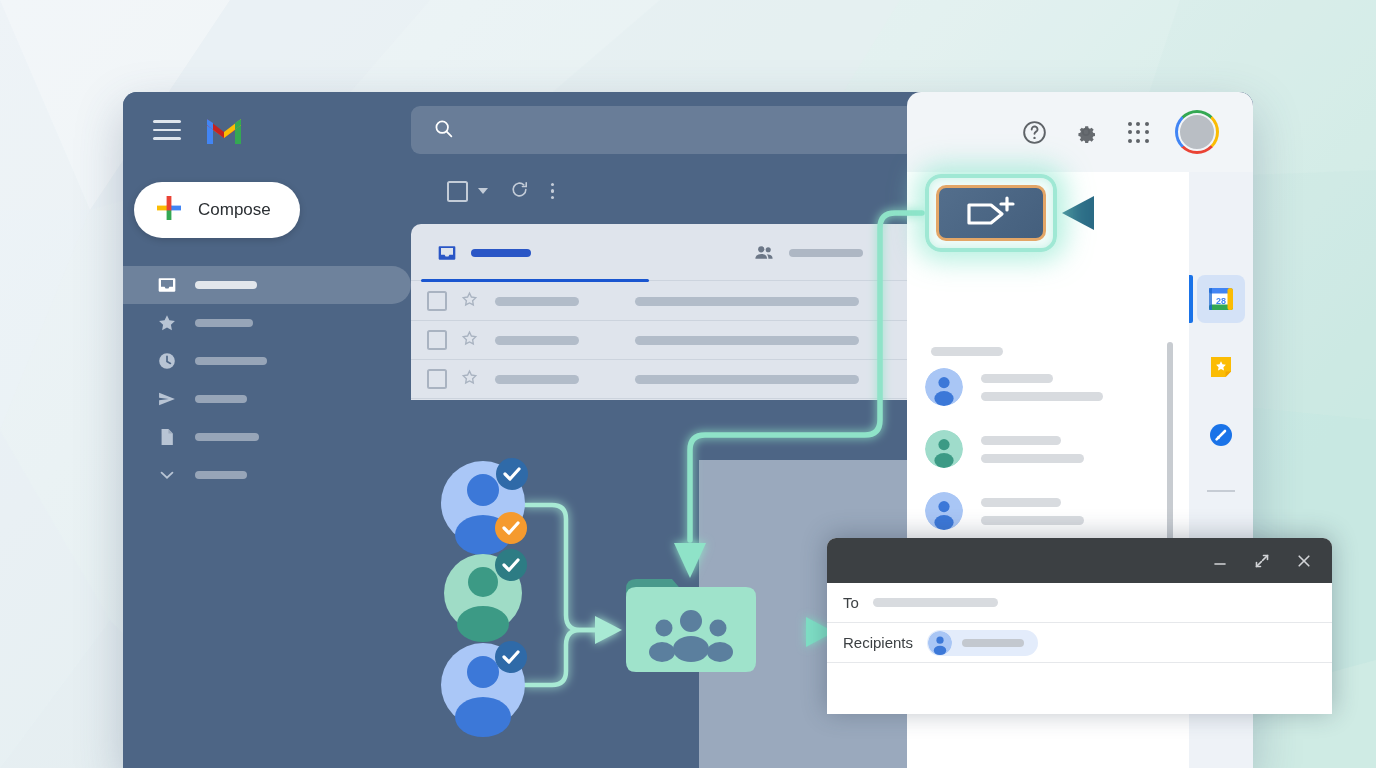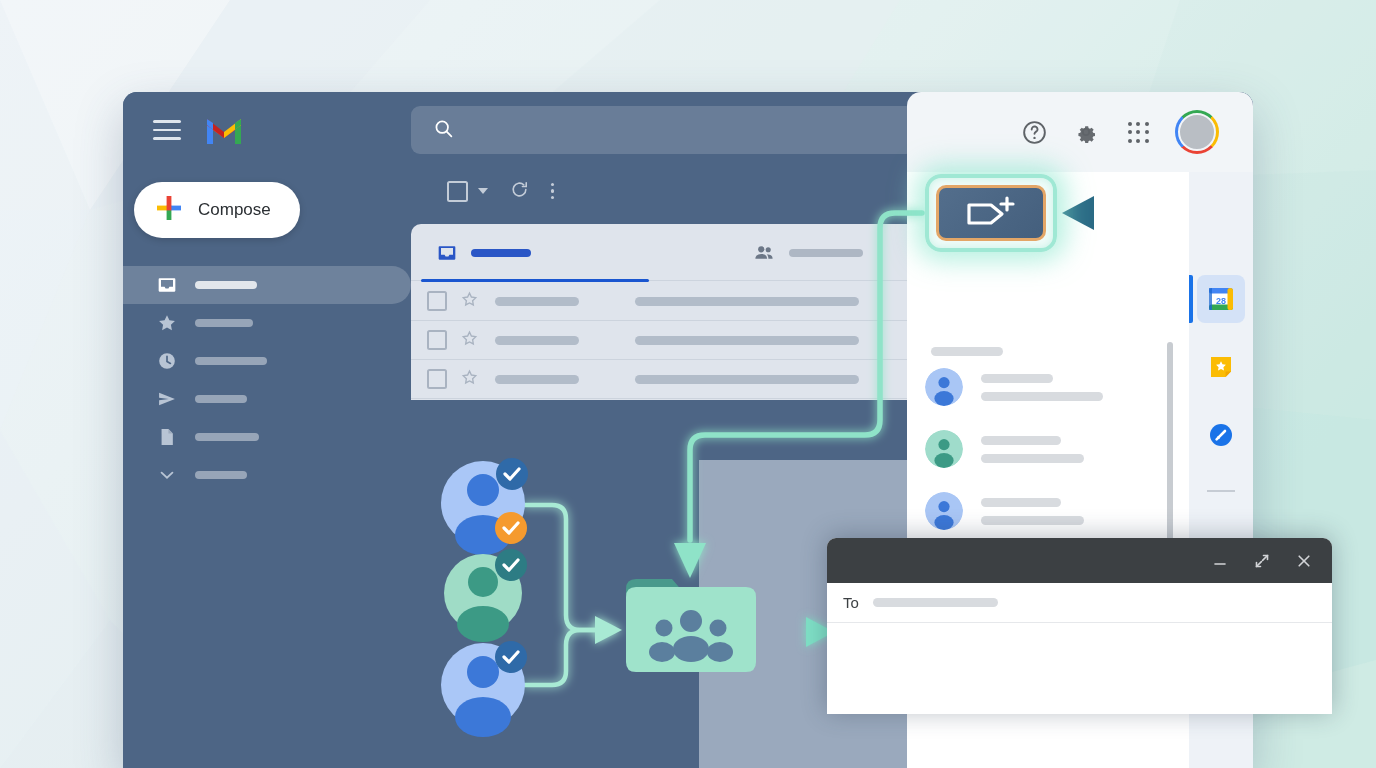--- a/index.html
+++ b/index.html
@@ -630,13 +630,26 @@
           <line x1="12.8" y1="3.2" x2="3.2" y2="12.8"></line>
       </svg>
     </span>
   </div>
 
   <div class="cw-field">
     <span class="cw-label">To</span>
     <span class="cw-ph"></span>
   </div>
 
+  <div class="cw-field">
+    <span class="cw-label">Recipients</span>
+    <span class="recip-chip">
+      <span class="ch-av">
+        <svg width="24" height="24" viewBox="0 0 24 24">
+          <circle cx="12" cy="12" r="12" fill="#a9c6f5"></circle>
+          <circle cx="12" cy="9.2" r="3.6" fill="#3c78d8"></circle>
+          <ellipse cx="12" cy="19.5" rx="6.2" ry="4.8" fill="#3c78d8"></ellipse>
+        </svg>
+      </span>
+      <span class="ch-bar"></span>
+    </span>
+  </div>
 </div>
 
 </body></html>

